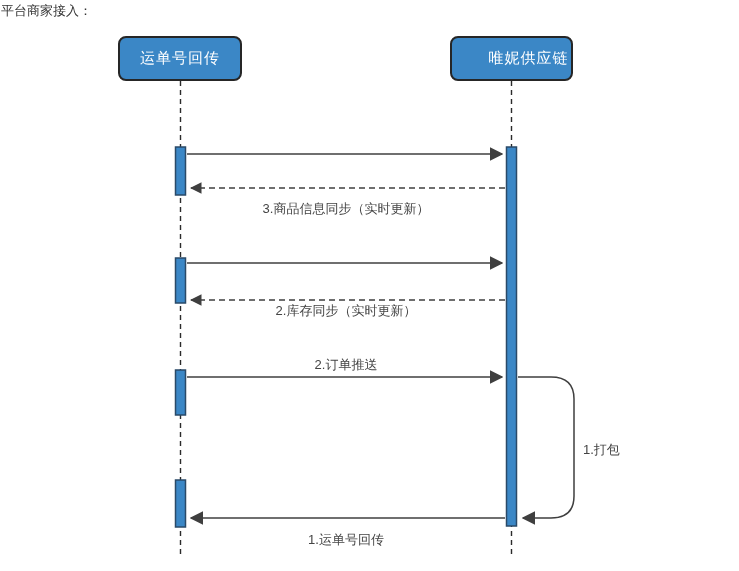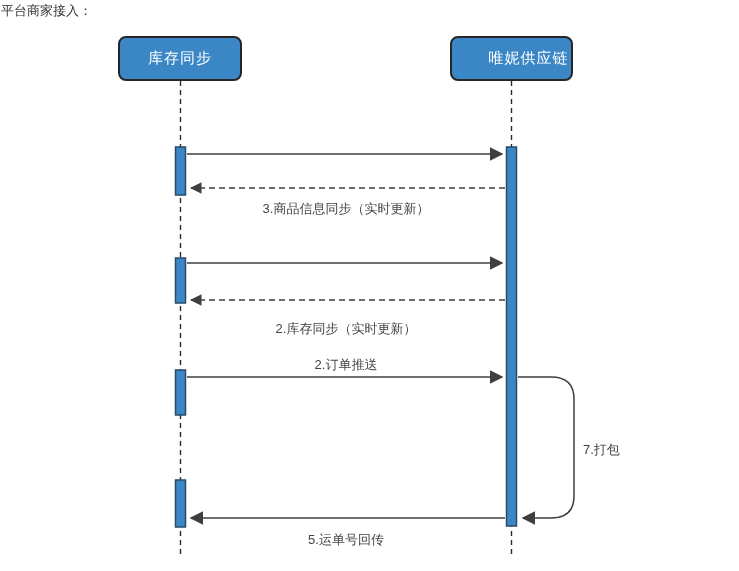--- a/index.html
+++ b/index.html
@@ -49,21 +49,21 @@
   .msg-label {
     position: absolute;
     left: 180px;
     width: 332px;
     text-align: center;
     font-size: 13px;
     color: #444444;
     white-space: nowrap;
   }
   .msg-label.l1 { top: 200px; }
-  .msg-label.l2 { top: 320px; }
+  .msg-label.l2 { top: 302px; }
   .msg-label.l3 { top: 356px; }
   .msg-label.l5 { top: 531px; }
   .msg-label.l4 {
     left: 583px;
     width: auto;
     text-align: left;
     top: 441px;
   }
 </style>
 </head>
@@ -97,25 +97,25 @@
     <line x1="505" y1="300" x2="191" y2="300" stroke="#3f3f3f" stroke-width="1.3" stroke-dasharray="6,4" marker-end="url(#arrow)"></line>
 
     <line x1="187" y1="377" x2="502" y2="377" stroke="#3f3f3f" stroke-width="1.5" marker-end="url(#arrow)"></line>
 
     <path d="M518,377 L551,377 Q574,377 574,399 L574,496 Q574,518 551,518 L523,518" fill="none" stroke="#3f3f3f" stroke-width="1.5" marker-end="url(#arrow)"></path>
 
     <line x1="505" y1="518" x2="191" y2="518" stroke="#3f3f3f" stroke-width="1.5" marker-end="url(#arrow)"></line>
   </svg>
 
   <div class="actor-box left">
-    <span>库存同步</span>
+    <span>运单号回传</span>
   </div>
   <div class="actor-box right">
     <span>唯妮供应链</span>
   </div>
 
   <div class="msg-label l1">3.商品信息同步（实时更新）</div>
   <div class="msg-label l2">2.库存同步（实时更新）</div>
   <div class="msg-label l3">2.订单推送</div>
-  <div class="msg-label l4">7.打包</div>
-  <div class="msg-label l5">5.运单号回传</div>
+  <div class="msg-label l4">1.打包</div>
+  <div class="msg-label l5">1.运单号回传</div>
 
 </div>
 
 </body></html>

